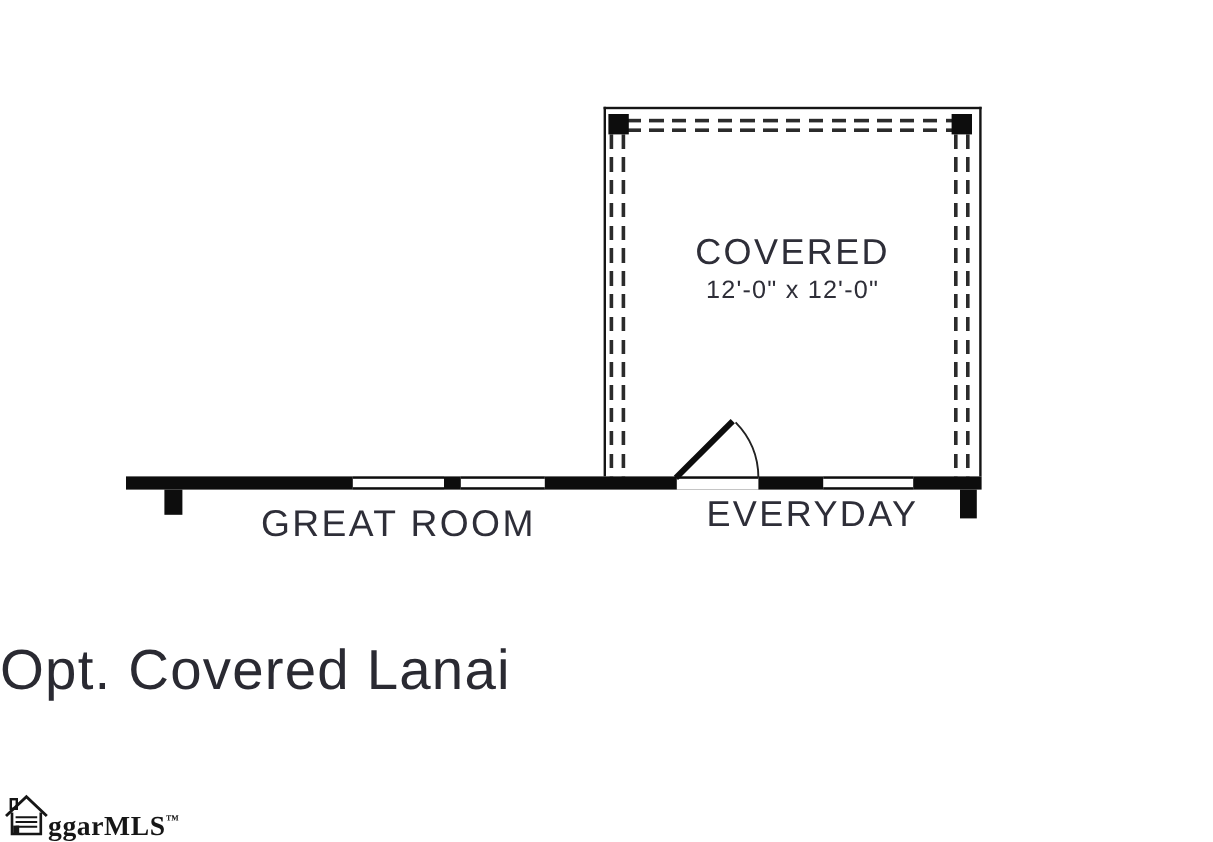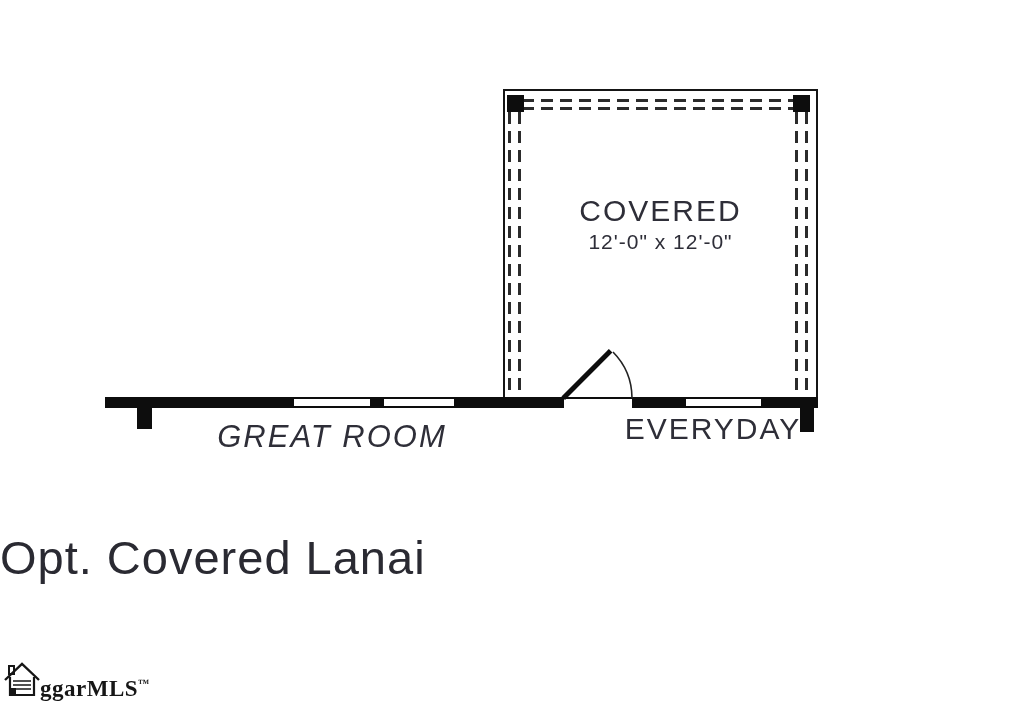--- a/index.html
+++ b/index.html
@@ -69,22 +69,22 @@
     left:565px;top:395px;width:67px;height:5px;background:var(--wall);
     transform-origin:0 100%;transform:rotate(-45deg);
   }
   .door-arc{left:558px;top:344px;width:90px;height:60px;}
 
   
   .room-label{line-height:1.1;text-align:center;letter-spacing:2px;}
   .lanai-label{left:503px;top:194px;width:315px;font-size:30px;}
   .lanai-dims{font-size:21px;letter-spacing:1px;margin-top:3px;}
   .lanai-line{margin-top:4px;}
-  .great-room-label{left:182px;top:420px;width:300px;font-size:31px;font-style:italic;}
-  .everyday-label{left:563px;top:412px;width:300px;font-size:30px;}
+  .great-room-label{left:182px;top:420px;width:300px;font-size:31px;}
+  .everyday-label{left:527px;top:412px;width:300px;font-size:30px;}
   .plan-title{
     left:0;top:530px;width:945px;text-align:left;
     font-size:47px;letter-spacing:1px;color:#2a2a32;
   }
 
   
   .footer-logo{left:2px;top:660px;height:40px;display:flex;align-items:flex-end;}
   .logo-text{
     font-family:"Liberation Serif", serif;font-weight:600;
     font-size:23px;color:#161616;line-height:1;margin-left:-2px;letter-spacing:0.5px;text-align:center;

